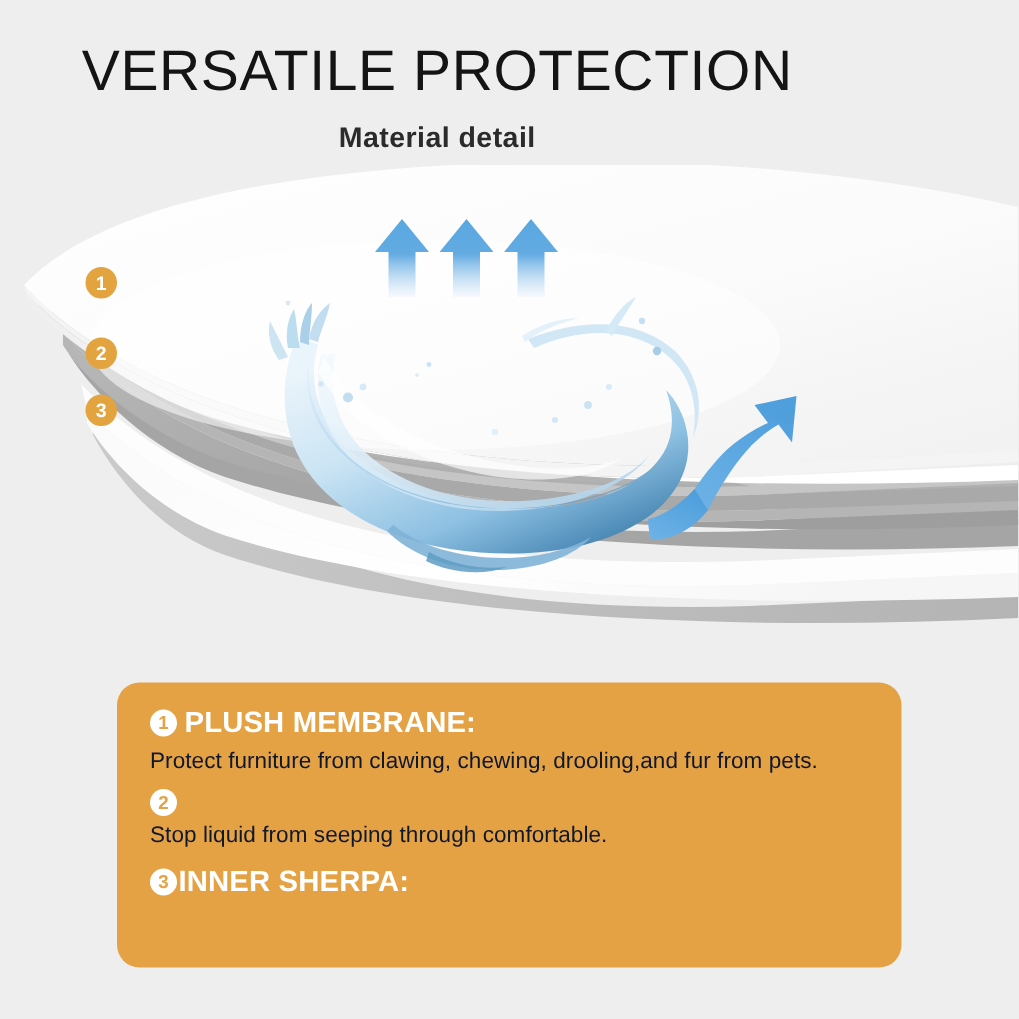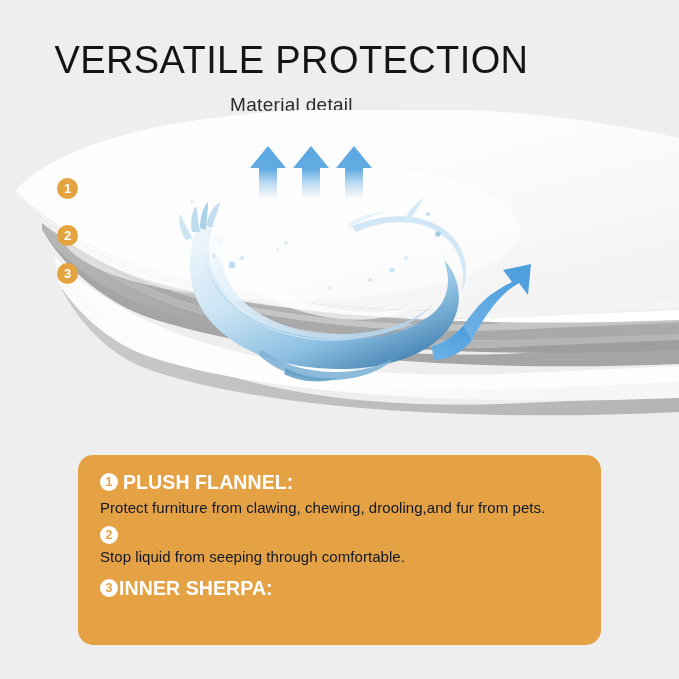--- a/index.html
+++ b/index.html
@@ -18,41 +18,41 @@
   #page {
     position: relative;
     width: 679px;
     height: 679px;
     background: #eeeeee;
   }
 
   
   .header {
     position: absolute;
-    top: 12px;
+    top: 0;
     left: 0;
     width: 583px;
     text-align: center;
   }
   .title {
     margin: 0;
     padding-top: 26px;
     font-size: 38px;
     line-height: 44px;
     font-weight: 400;
     letter-spacing: 0.4px;
     color: #141414;
     font-family: "Liberation Sans", sans-serif;
   }
   .subtitle {
     margin: 0;
     padding-top: 12px;
     font-size: 19px;
     line-height: 22px;
-    font-weight: 400;
+    font-weight: 700;
     letter-spacing: 0.3px;
     color: #2b2b2b;
   }
 
   
   .stage {
     position: absolute;
     left: 0;
     top: 110px;
     width: 679px;
@@ -340,21 +340,21 @@
     <div class="side-badge b1">1</div>
     <div class="side-badge b2">2</div>
     <div class="side-badge b3">3</div>
   </div>
 
   <div class="info-panel">
 
     <div class="info-item i1">
       <div class="info-head">
         <span class="num-circle">1</span>
-        <span>PLUSH FLANNEL:</span>
+        <span>PLUSH MEMBRANE:</span>
       </div>
       <div class="info-desc">Protect furniture from clawing, chewing, drooling,and fur from pets.</div>
     </div>
 
     <div class="info-item i2 tight">
       <div class="info-head">
         <span class="num-circle">2</span>
       </div>
       <div class="info-desc">Stop liquid from seeping through comfortable.</div>
     </div>

